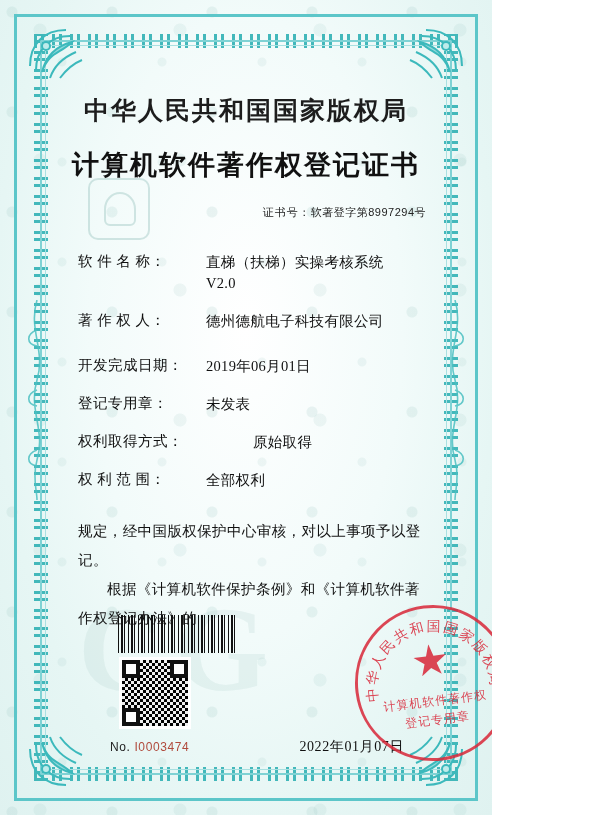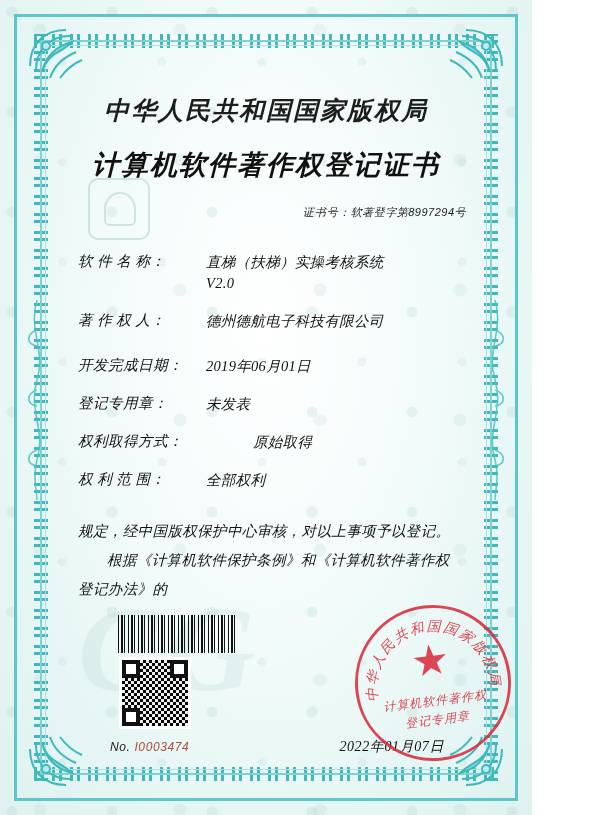--- a/index.html
+++ b/index.html
@@ -10,26 +10,25 @@
   body {
     width: 600px;
     height: 815px;
     font-family: "Liberation Sans", sans-serif;
     overflow: hidden;
   }
 
   
   .certificate {
     position: relative;
-    width: 532px;
+    width: 492px;
     height: 815px;
     background:
       radial-gradient(ellipse at 50% 40%, #ffffff 0%, #f2fbfa 45%, #e6f6f4 72%, #dff2f0 100%);
     overflow: hidden;
-    font-style: italic;
   }
 
   
   .watermark-layer {
     position: absolute;
     inset: 0;
     background-image:
       radial-gradient(circle at 12px 12px, rgba(150,195,190,0.18) 0 5px, rgba(0,0,0,0) 6px),
       radial-gradient(circle at 62px 62px, rgba(150,195,190,0.14) 0 4px, rgba(0,0,0,0) 5px);
     background-size: 100px 100px, 100px 100px;

